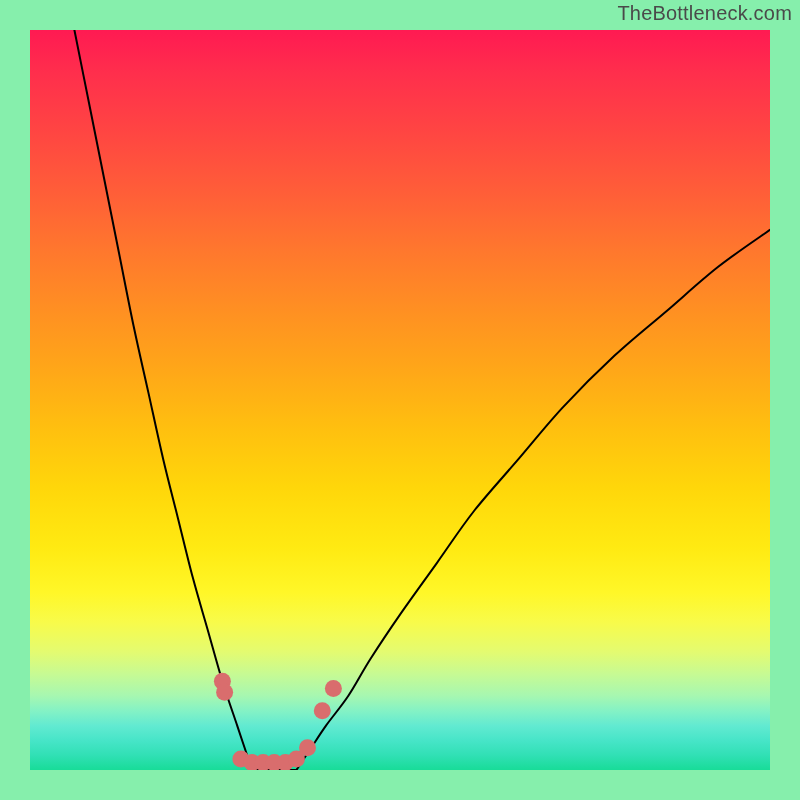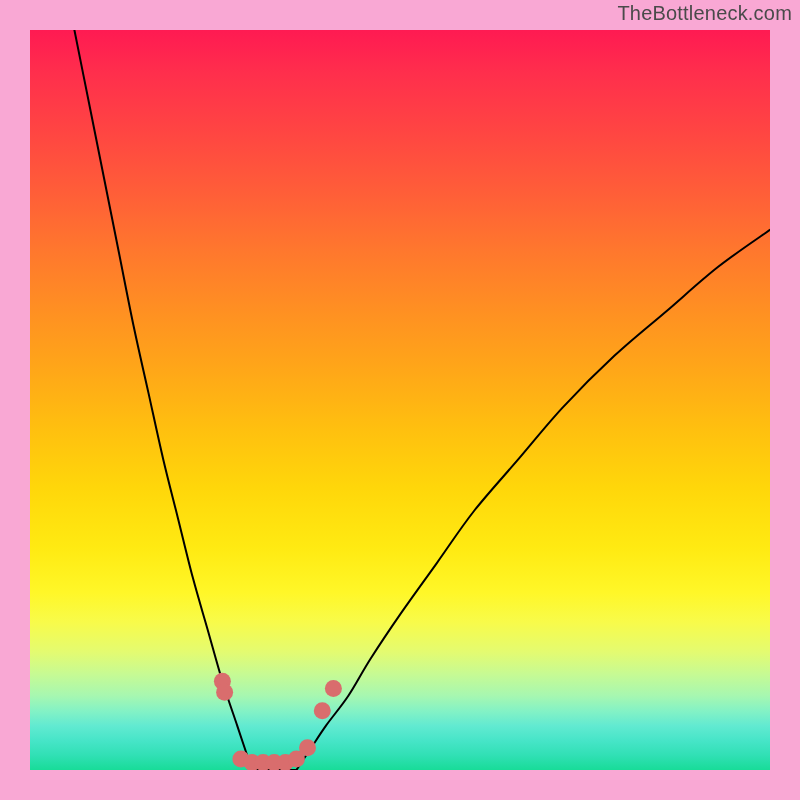--- a/index.html
+++ b/index.html
@@ -10,21 +10,21 @@
     background: #000;
     overflow: hidden;
     font-family: Arial, Helvetica, sans-serif;
   }
   .frame {
     position: absolute;
     left: 0;
     top: 0;
     width: 800px;
     height: 800px;
-    background: #f9a8d4;
+    background: #86efac;
   }
   .plot-area {
     position: absolute;
     left: 30px;
     top: 30px;
     width: 740px;
     height: 740px;
     overflow: hidden;
   }
   .gradient {

